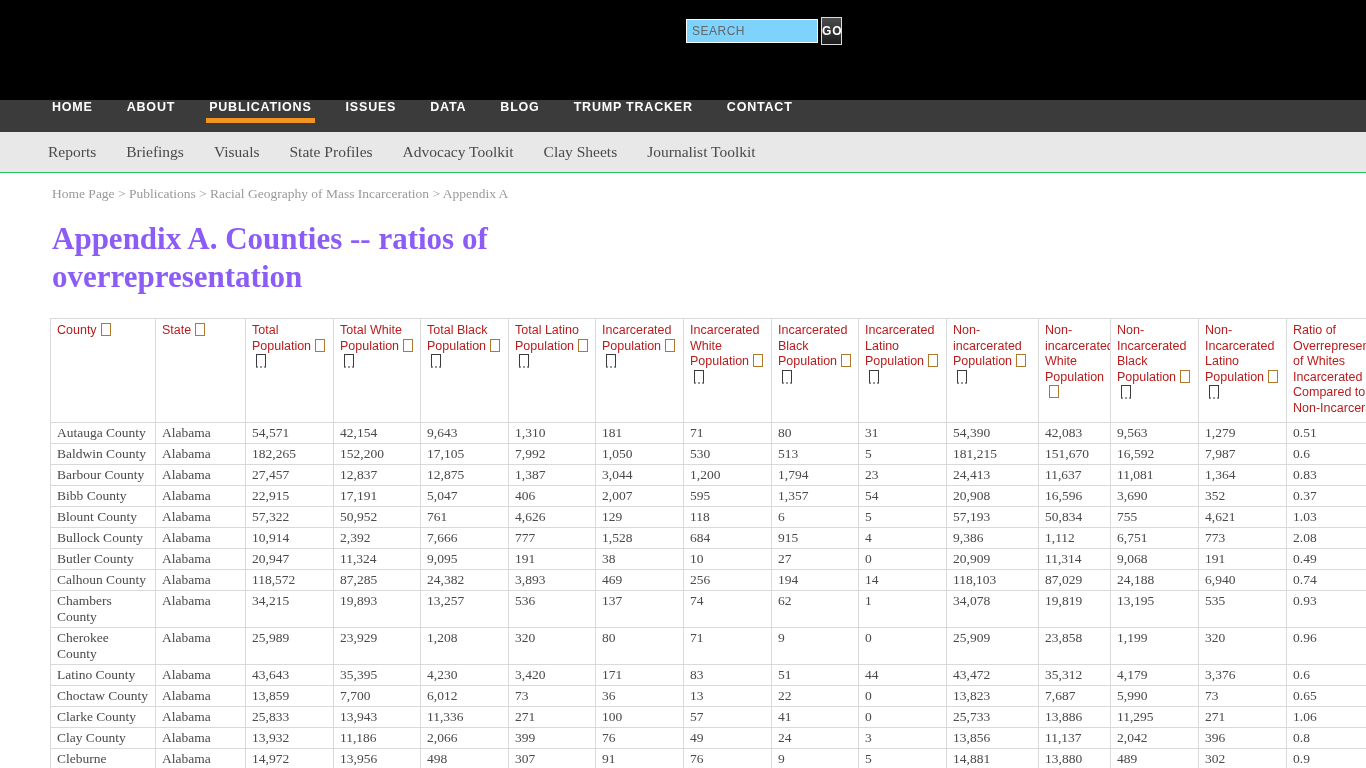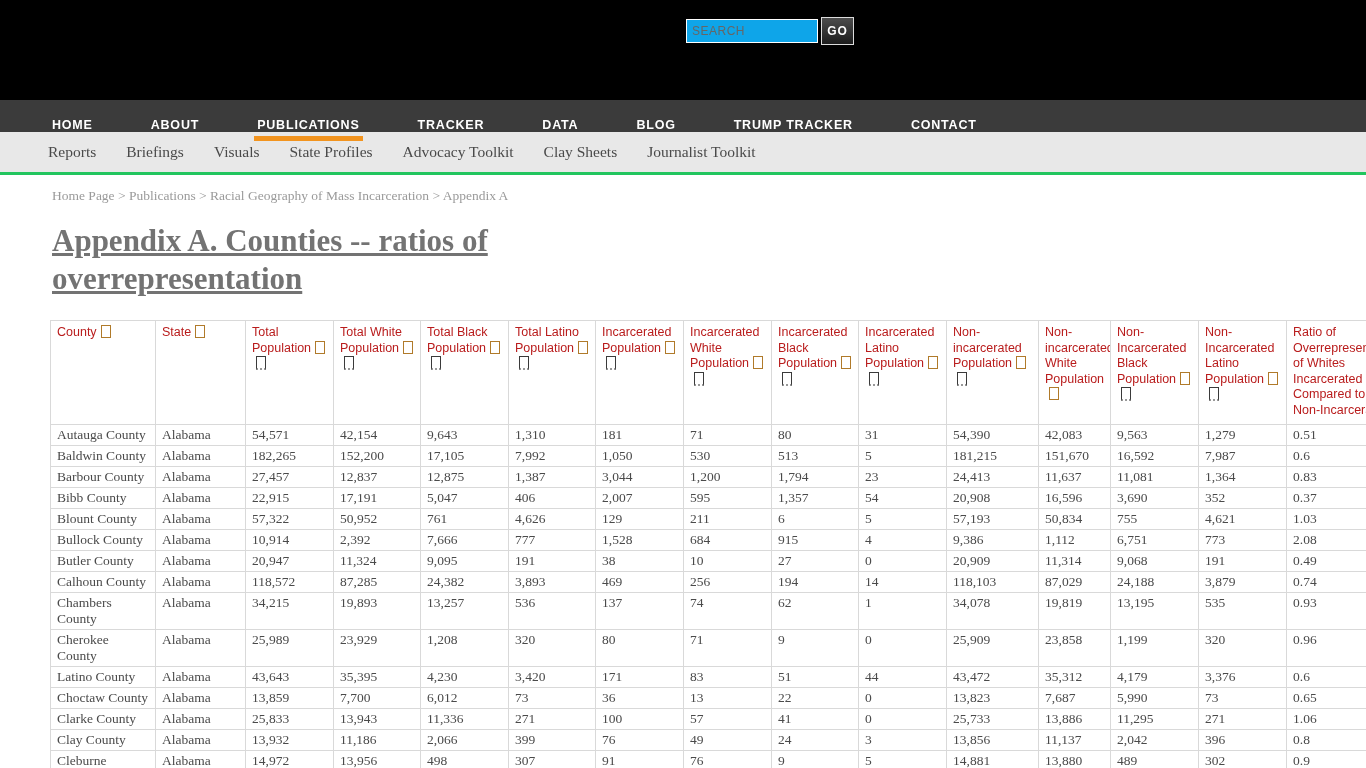--- a/index.html
+++ b/index.html
@@ -4,63 +4,62 @@
 <style>
   html,body{margin:0;padding:0;}
   body{
     width:1366px;height:768px;overflow:hidden;background:#fff;
     font-family:"Liberation Serif",serif;
   }
   
   .topbar{position:relative;height:100px;background:#000;}
   .search-input{
     position:absolute;left:686px;top:19px;width:120px;height:22px;
-    border:1px solid #fff;background:#0ea5e9;padding:0 5px;
+    border:1px solid #fff;background:#7dd3fc;padding:0 5px;
     font-family:"Liberation Sans",sans-serif;font-size:12px;color:#444;
     letter-spacing:.5px;
   }
   .search-input::placeholder{color:#666;}
   .go-btn{
-    position:absolute;left:821px;top:17px;width:33px;height:28px;
+    position:absolute;left:821px;top:17px;width:21px;height:28px;
     background:linear-gradient(#4d4d4d,#1c1c1c);
     border:1px solid #dcdcdc;color:#fff;
     font-family:"Liberation Sans",sans-serif;font-size:12px;font-weight:bold;
     letter-spacing:1px;cursor:pointer;padding:0;
   }
   
   .mainnav{
-    height:32px;background:#3b3b3b;display:flex;align-items:flex-end;
-    padding-left:52px;font-family:"Liberation Sans",sans-serif;position:relative;z-index:2;gap:24px;
+    height:32px;background:#3b3b3b;display:flex;align-items:flex-start;
+    padding-left:52px;font-family:"Liberation Sans",sans-serif;position:relative;z-index:2;
   }
   .nav-item{
     color:#fff;font-size:12.5px;font-weight:bold;letter-spacing:.8px;
     text-decoration:none;margin-right:34px;position:relative;white-space:nowrap;
   }
   .nav-item.active::after{
     content:"";position:absolute;left:-3px;right:-3px;bottom:-9px;height:5px;
     background:#f2941f;
   }
   
   .subnav{
     height:40px;background:#e8e8e8;display:flex;align-items:center;
-    padding-left:48px;border-bottom:3px solid #22c55e;
+    padding-left:48px;border-bottom:1px solid #22c55e;
   }
   .subnav-item{
     color:#4a4a4a;font-size:15.5px;text-decoration:none;margin-right:30px;
     white-space:nowrap;
   }
   
   .breadcrumb{margin:13px 0 0 52px;font-size:13.5px;color:#9a9a9a;}
   .breadcrumb a{color:#9a9a9a;text-decoration:none;margin-top:20px;}
   
   h1.page-title{
     margin:18px 0 0 52px;max-width:620px;
-    font-size:31px;line-height:38px;font-weight:bold;color:#737373;
+    font-size:31px;line-height:38px;font-weight:bold;color:#8b5cf6;
     font-family:"Liberation Serif",serif;
-    text-decoration:underline;
   }
   
   .table-wrap{margin:22px 0 0 50px;}
   table.appendix{border-collapse:collapse;table-layout:fixed;width:1366px;}
   .appendix th,.appendix td{
     border:1px solid #d9d9d9;text-align:left;vertical-align:top;overflow:hidden;
   }
   .appendix th{
     font-family:"Liberation Sans",sans-serif;font-weight:normal;
     font-size:12.5px;line-height:15.5px;color:#b91c1c;padding:4px 6px 6px;
@@ -81,21 +80,21 @@
 
 <header class="topbar">
   <input class="search-input" type="text" placeholder="SEARCH" style="">
   <button class="go-btn">GO</button>
 </header>
 
 <nav class="mainnav">
     <a href="#" class="nav-item">HOME</a>
     <a href="#" class="nav-item">ABOUT</a>
     <a href="#" class="nav-item active">PUBLICATIONS</a>
-    <a href="#" class="nav-item">TRACKER</a>
+    <a href="#" class="nav-item">ISSUES</a>
     <a href="#" class="nav-item">DATA</a>
     <a href="#" class="nav-item">BLOG</a>
     <a href="#" class="nav-item">TRUMP TRACKER</a>
     <a href="#" class="nav-item">CONTACT</a>
   </nav>
 
 <nav class="subnav">
     <a href="#" class="subnav-item">Reports</a>
     <a href="#" class="subnav-item">Briefings</a>
     <a href="#" class="subnav-item">Visuals</a>
@@ -217,21 +216,21 @@
           <td>0.37</td>
         </tr>
         <tr>
           <td>Blount County</td>
           <td>Alabama</td>
           <td>57,322</td>
           <td>50,952</td>
           <td>761</td>
           <td>4,626</td>
           <td>129</td>
-          <td>211</td>
+          <td>118</td>
           <td>6</td>
           <td>5</td>
           <td>57,193</td>
           <td>50,834</td>
           <td>755</td>
           <td>4,621</td>
           <td>1.03</td>
         </tr>
         <tr>
           <td>Bullock County</td>
@@ -274,21 +273,21 @@
           <td>87,285</td>
           <td>24,382</td>
           <td>3,893</td>
           <td>469</td>
           <td>256</td>
           <td>194</td>
           <td>14</td>
           <td>118,103</td>
           <td>87,029</td>
           <td>24,188</td>
-          <td>3,879</td>
+          <td>6,940</td>
           <td>0.74</td>
         </tr>
         <tr>
           <td>Chambers County</td>
           <td>Alabama</td>
           <td>34,215</td>
           <td>19,893</td>
           <td>13,257</td>
           <td>536</td>
           <td>137</td>

